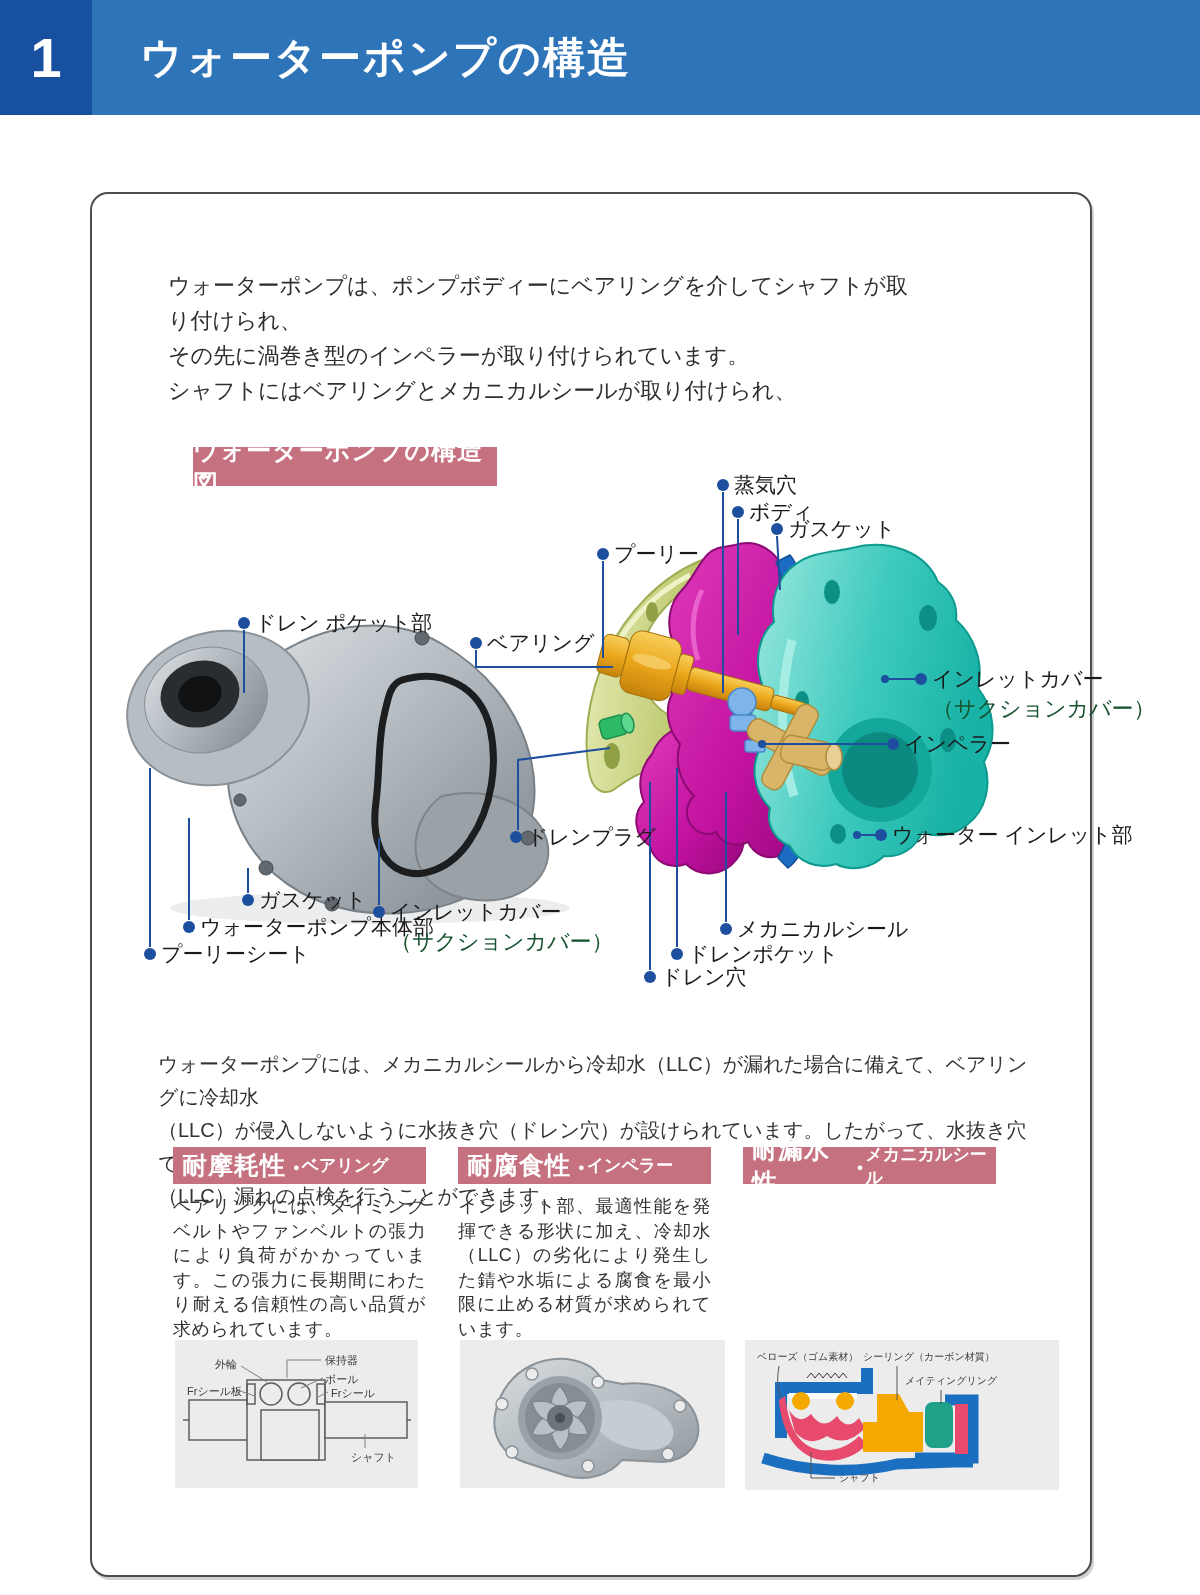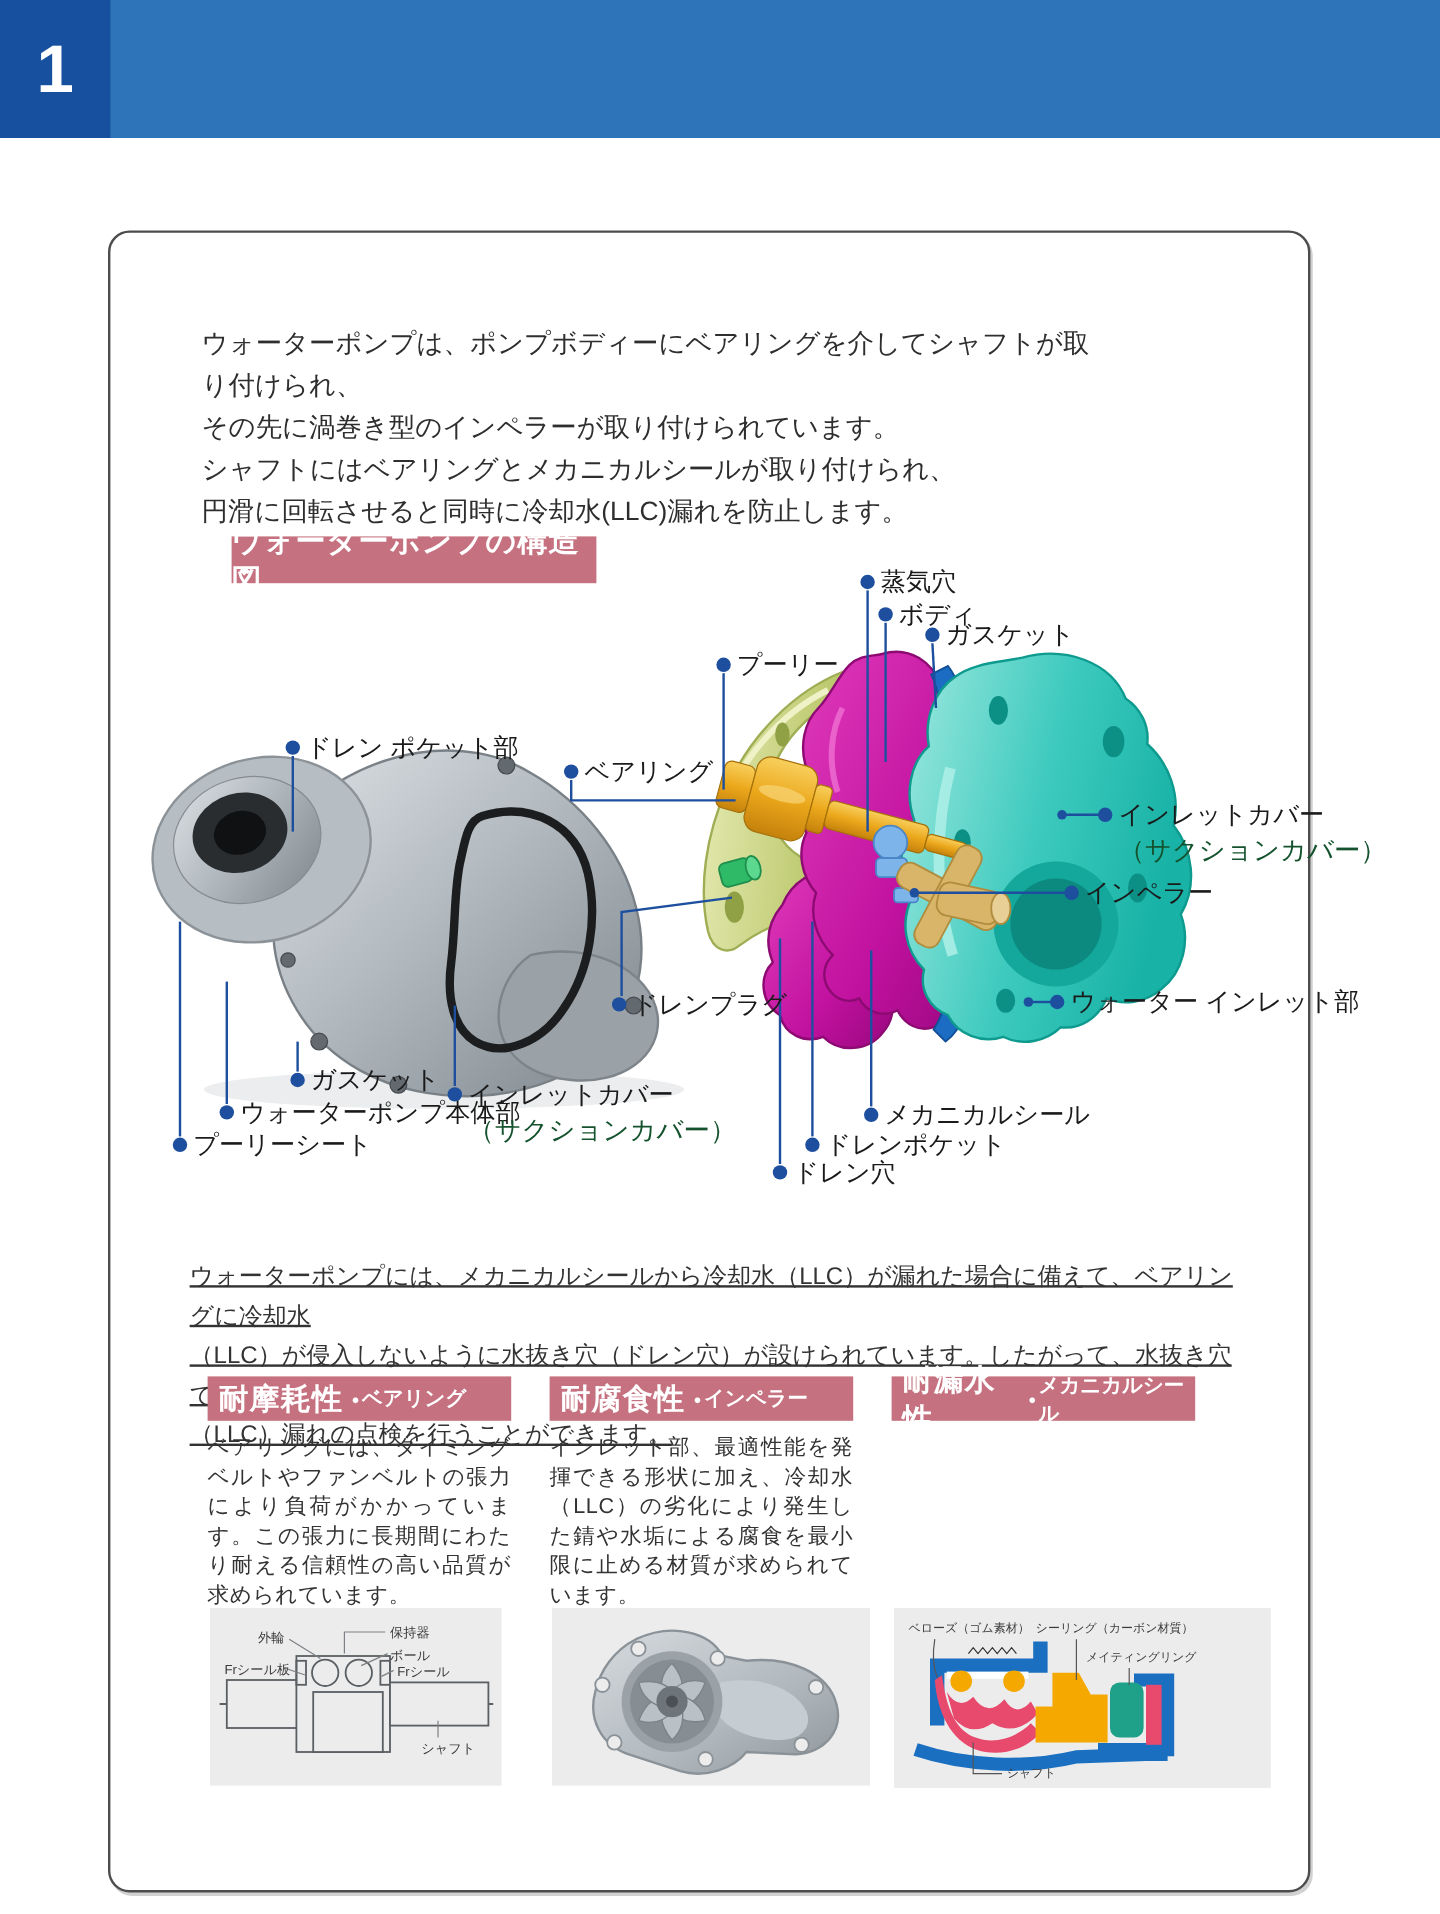--- a/index.html
+++ b/index.html
@@ -21,21 +21,21 @@
   .badge{position:absolute;left:173px;top:447px;width:304px;height:39px;background:#c5717f;color:#fff;
          font-size:25px;font-weight:bold;display:flex;align-items:center;justify-content:center;letter-spacing:1px;margin-left:20px;}
 
   .dsvg{position:absolute;left:90px;top:440px;width:1000px;height:560px;}
 
   .lbl{position:absolute;display:flex;align-items:center;gap:5px;font-size:21px;color:#1a1a1a;
        white-space:nowrap;height:26px;}
   .lbl .dot{width:12px;height:12px;border-radius:50%;background:#1d4f9e;flex:0 0 12px;}
   .lbl2{position:absolute;font-size:22px;color:#14532d;white-space:nowrap;}
 
-  .note{position:absolute;left:158px;top:1048px;width:880px;font-size:20px;line-height:33px;color:#333;text-decoration:underline;}
+  .note{position:absolute;left:158px;top:1048px;width:880px;font-size:20px;line-height:33px;color:#333;}
 
   .sechead{position:absolute;top:1147px;height:37px;width:253px;background:#c5717f;color:#fff;
            display:flex;align-items:center;padding:0;box-sizing:border-box;padding-left:9px;}
   .sechead .t{font-size:25px;font-weight:bold;letter-spacing:1px;}
   .sechead .b{font-size:11px;margin:3px 2px 0 7px;}
   .sechead .tag{font-size:17px;font-weight:bold;}
 
   .secbody{position:absolute;top:1194px;width:253px;font-size:18px;line-height:24.5px;color:#333;
            text-align:justify;letter-spacing:0.5px;}
 
@@ -43,29 +43,29 @@
   .figlbl{position:absolute;font-size:11px;color:#3c3c3c;white-space:nowrap;}
   .figlbl.small{font-size:10px;}
 </style>
 </head>
 <body>
 
 <div class="page">
 
   <div class="hdr">
     <div class="hdr-num">1</div>
+    <div class="hdr-title">ウォーターポンプの構造</div>
   </div>
 
   <div class="cbox"></div>
 
   <div class="intro">
     <div>ウォーターポンプは、ポンプボディーにベアリングを介してシャフトが取り付けられ、</div>
     <div>その先に渦巻き型のインペラーが取り付けられています。</div>
     <div>シャフトにはベアリングとメカニカルシールが取り付けられ、</div>
-    <div>円滑に回転させると同時に冷却水(LLC)漏れを防止します。</div>
   </div>
 
   <div class="badge">ウォーターポンプの構造図</div>
 
   <svg class="dsvg" viewBox="0 0 1000 560">
     <defs>
       <linearGradient id="metal" x1="0" y1="0" x2="1" y2="1">
         <stop offset="0" stop-color="#dde1e4"></stop>
           <stop offset="0.5" stop-color="#aeb6bc"></stop>
           <stop offset="1" stop-color="#7e868d"></stop>

